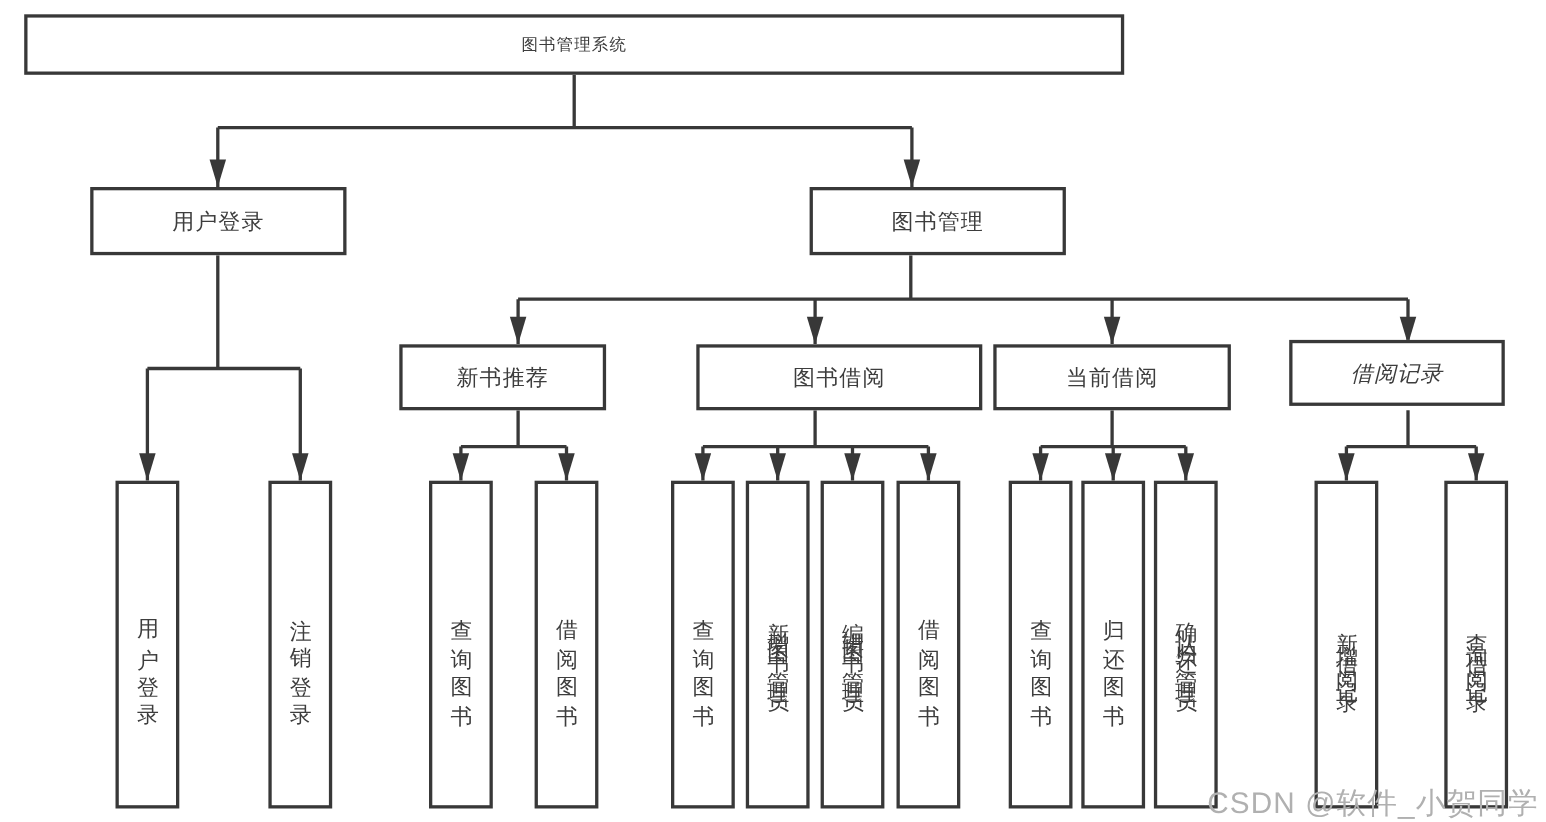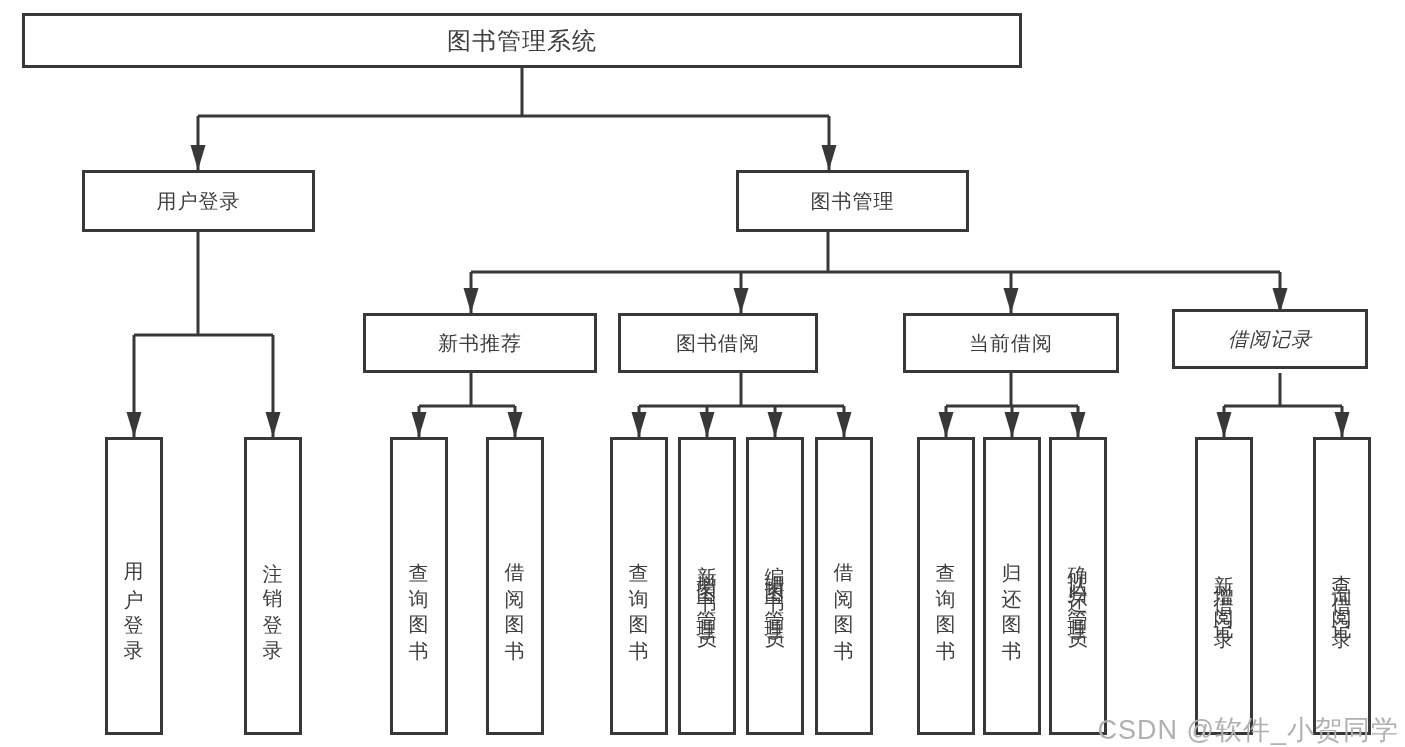--- a/index.html
+++ b/index.html
@@ -23,21 +23,21 @@
     box-sizing: border-box;
     border: 3px solid #383838;
     background: #ffffff;
     display: flex;
     align-items: center;
     justify-content: center;
     font-size: 20px;
     letter-spacing: 1px;
     color: #3d3d3d;
   }
-  .root  { font-size: 24px; }
+  .root  { font-size: 15px; }
   .vbox  {
     position: absolute;
     box-sizing: border-box;
     border: 3px solid #383838;
     background: #ffffff;
     width: 58px;
     height: 298px;
     top: 437px;
     display: flex;
     align-items: center;
@@ -114,24 +114,24 @@
     <span>图书管理系统</span>
   </div>
 
   <div class="node" style="left:82px; top:170px; width:233px; height:62px;">
     <span>用户登录</span>
   </div>
   <div class="node" style="left:712px; top:170px; width:233px; height:62px;margin-left:24px;">
     <span>图书管理</span>
   </div>
 
-  <div class="node" style="left:363px; top:313px; width:234px; height:60px;">
+  <div class="node" style="left:363px; top:313px; width:188px; height:60px;">
     <span>新书推荐</span>
   </div>
-  <div class="node" style="left:618px; top:313px; width:200px; height:60px;">
+  <div class="node" style="left:633px; top:313px; width:260px; height:60px;">
     <span>图书借阅</span>
   </div>
   <div class="node" style="left:903px; top:313px; width:216px; height:60px;">
     <span>当前借阅</span>
   </div>
   <div class="node" style="left:1172px; top:309px; width:196px; height:60px;font-style:italic;">
     <span>借阅记录</span>
   </div>
 
   <div class="vbox pitch-wide" style="left:105px;">

